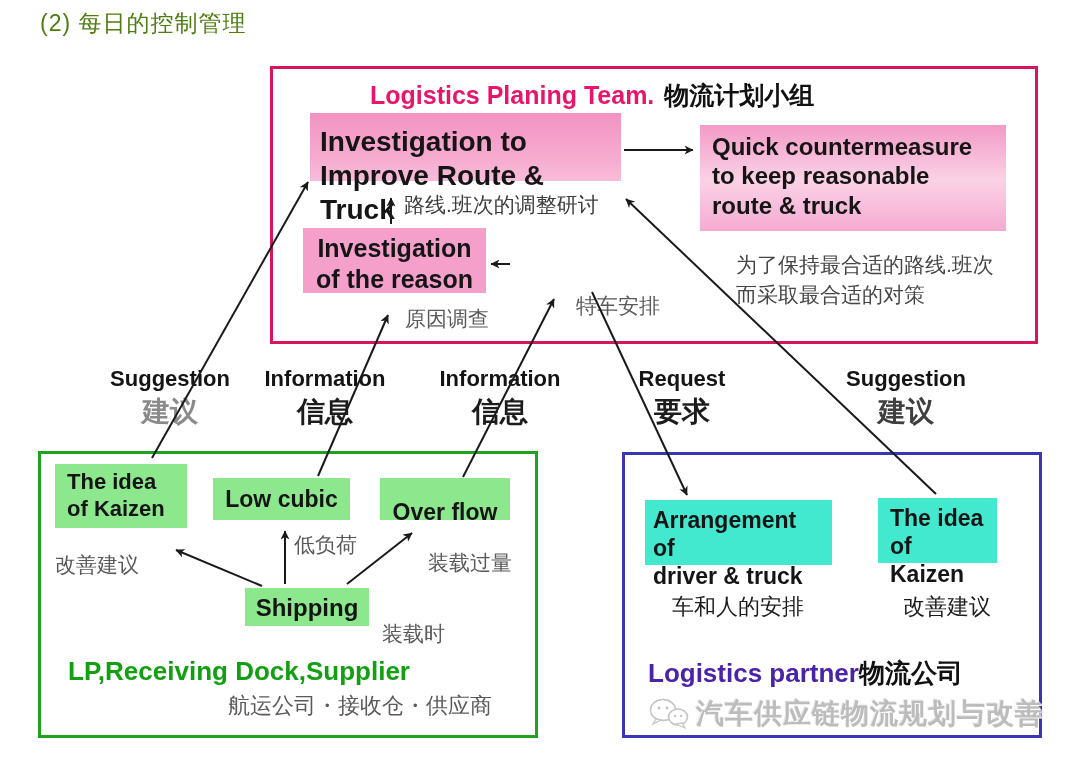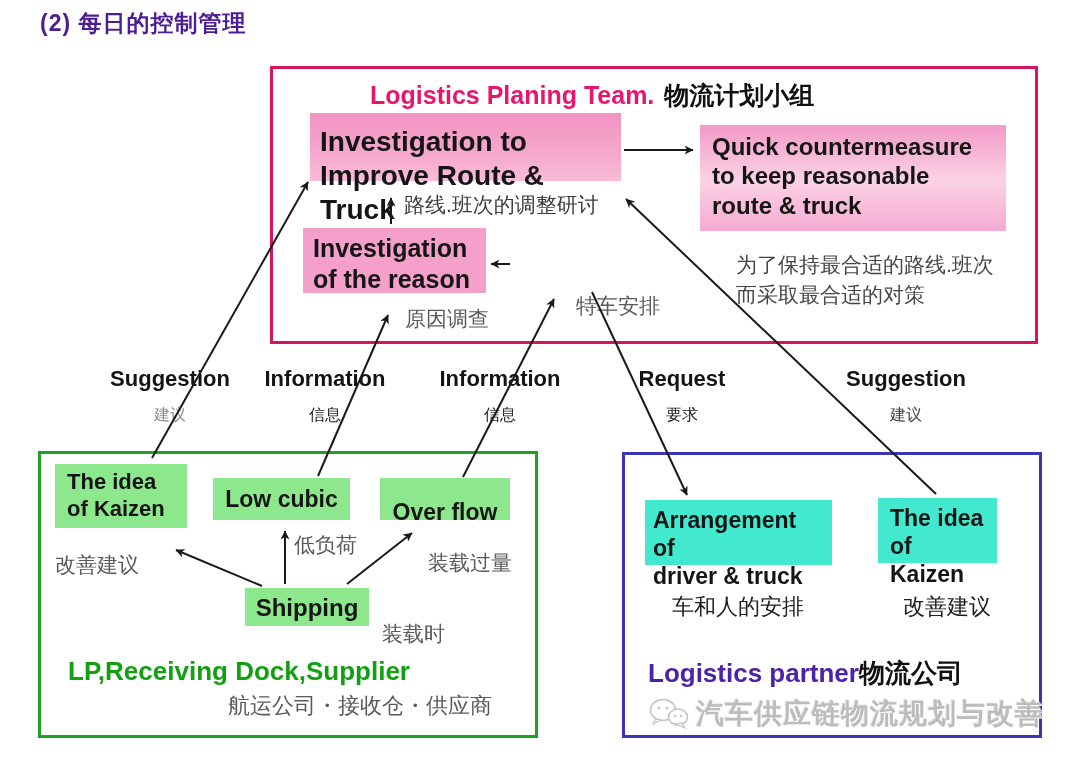--- a/index.html
+++ b/index.html
@@ -4,38 +4,38 @@
 <style>
   html,body{margin:0;padding:0;background:#fff;}
   #canvas{
     position:relative;width:1080px;height:762px;background:#fff;overflow:hidden;
     font-family:"Liberation Sans","DejaVu Sans",sans-serif;color:#111;
   }
   .abs{position:absolute;}
   .pre{white-space:pre-line;}
 
   
-  .page-title{left:40px;top:8px;font-size:23px;font-weight:bold;color:#4c1d95;letter-spacing:1px;}
+  .page-title{left:40px;top:8px;font-size:23px;font-weight:normal;color:#4d7c0f;letter-spacing:1px;}
 
   
   .team-container{left:270px;top:66px;width:768px;height:278px;border:3px solid #D6155F;box-sizing:border-box;}
   .supplier-container{left:38px;top:451px;width:500px;height:287px;border:3px solid #1FA21F;box-sizing:border-box;}
   .partner-container{left:622px;top:452px;width:420px;height:286px;border:3px solid #3B35B5;box-sizing:border-box;}
 
   .team-title{left:370px;top:71px;font-size:25px;font-weight:bold;white-space:nowrap;margin-top:8px;}
   .team-title .en{color:#E8156C;}
   .team-title .zh{color:#111;margin-left:10px;}
 
   
   .nbox{box-sizing:border-box;font-weight:bold;color:#151515;line-height:1.22;}
   .box-inv-improve{left:310px;top:113px;width:311px;height:68px;padding:12px 10px;font-size:28px;
     background:linear-gradient(180deg,#F293C3 0%,#F6A8CD 60%,#F9BCD8 100%);}
   .box-quick{left:700px;top:125px;width:306px;height:106px;padding:7px 12px;font-size:24px;
     background:linear-gradient(180deg,#F29AC6 0%,#FBD2E5 52%,#F5ABD2 100%);}
-  .box-inv-reason{left:303px;top:228px;width:183px;height:65px;padding:5px 10px;font-size:25px;background:#F59FCB;}
+  .box-inv-reason{left:303px;top:228px;width:183px;height:65px;padding:5px 10px;font-size:25px;background:#F59FCB;text-align:center;}
   .box-expedite{left:513px;top:246px;width:130px;height:40px;padding:3px 0;font-size:25px;text-align:center;background:#F59FCB;}
 
   .gbox{background:#8DE88D;}
   .box-kaizen-left{left:55px;top:464px;width:132px;height:64px;padding:5px 12px;font-size:22px;}
   .box-lowcubic{left:213px;top:478px;width:137px;height:42px;padding:7px 0;font-size:23px;text-align:center;}
   .box-overflow{left:380px;top:478px;width:130px;height:42px;padding:20px 0;font-size:23px;text-align:center;}
   .box-shipping{left:245px;top:588px;width:124px;height:38px;padding:5px 0;font-size:24px;text-align:center;}
 
   .cbox{background:#43E9CF;}
   .box-arrangement{left:645px;top:500px;width:187px;height:65px;padding:6px 8px;font-size:23px;}
@@ -50,21 +50,21 @@
   .note-kaizen-l{left:55px;top:551px;}
   .note-lowload{left:294px;top:531px;}
   .note-overload{left:428px;top:549px;}
   .note-loading{left:382px;top:620px;}
   .note-arrangement{left:672px;top:592px;color:#1c1c1c;font-size:22px;}
   .note-kaizen-r{left:903px;top:592px;color:#1c1c1c;font-size:22px;}
 
   
   .flow-label{width:184px;text-align:center;top:366px;}
   .flow-label .en{font-size:22px;font-weight:bold;color:#141414;display:block;line-height:1.2;}
-  .flow-label .zh{font-size:16px;display:block;margin-top:13px;color:#1c1c1c;}
+  .flow-label .zh{font-size:28px;display:block;margin-top:1px;color:#1c1c1c;font-weight:bold;}
   .flow-label .zh.gray{color:#8a8a8a;}
   .flow-label .zh.dim{color:#3f3f3f;}
   .fl-1{left:78px;} .fl-2{left:233px;} .fl-3{left:408px;} .fl-4{left:590px;} .fl-5{left:814px;}
 
   
   .supplier-footer-en{left:68px;top:656px;font-size:26px;font-weight:bold;color:#12A012;white-space:nowrap;}
   .supplier-footer-zh{left:228px;top:691px;font-size:22px;color:#5a5a5a;white-space:nowrap;}
   .partner-footer{left:648px;top:656px;font-size:26px;font-weight:bold;white-space:nowrap;}
   .partner-footer .en{color:#4B23A8;}
   .partner-footer .zh{color:#111;}

